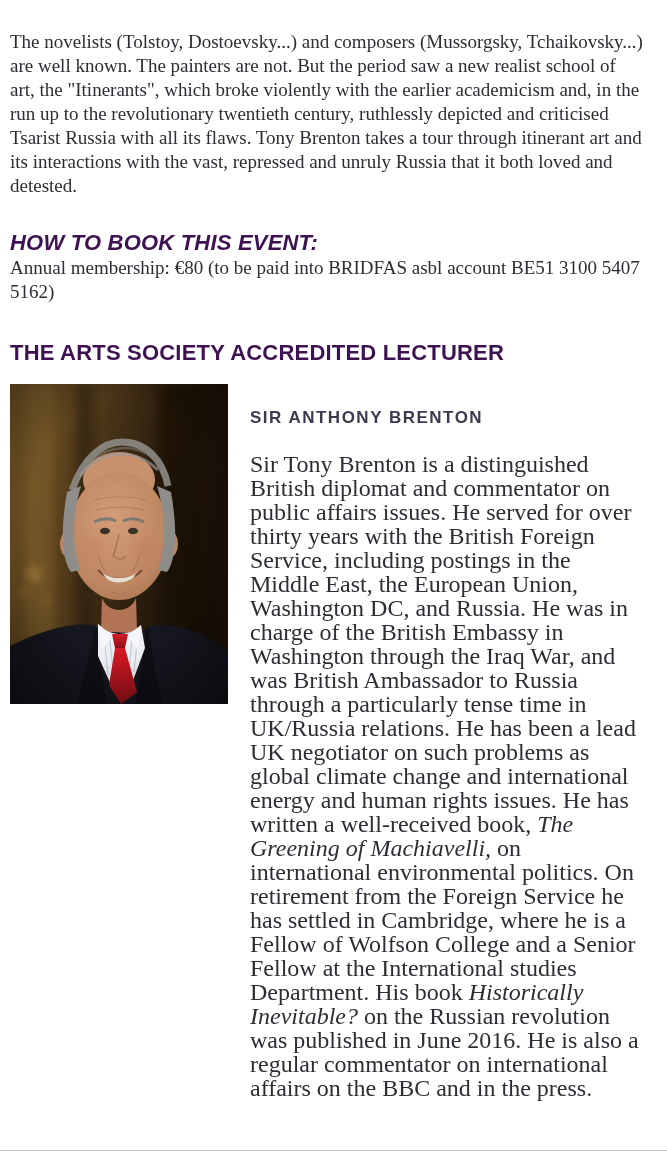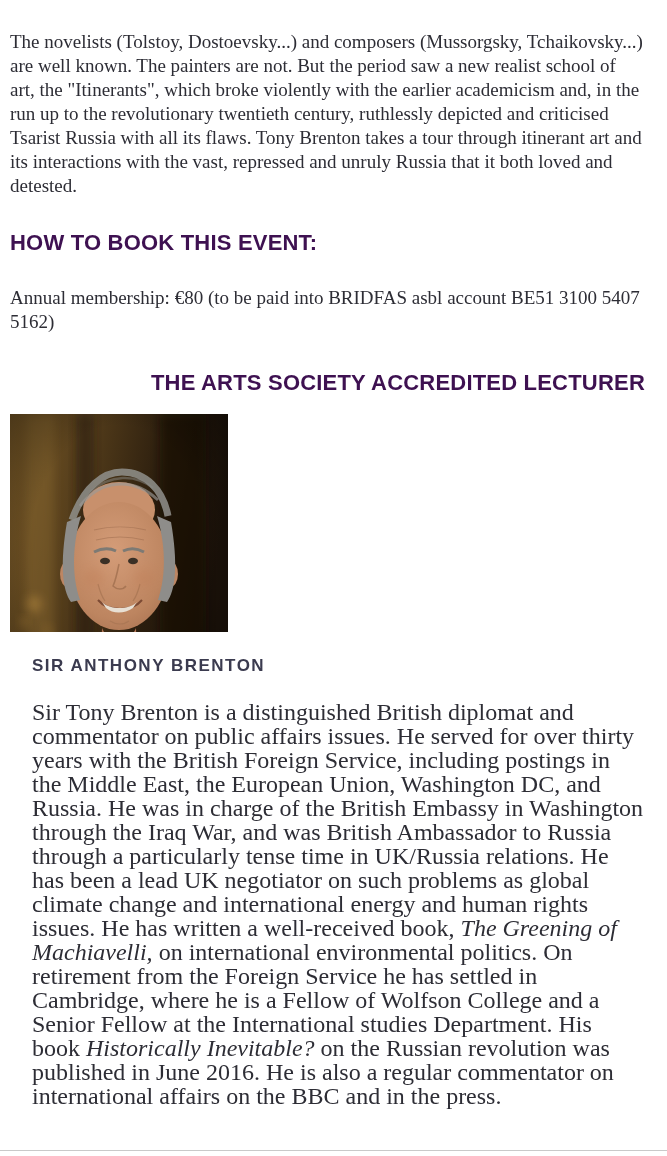--- a/index.html
+++ b/index.html
@@ -19,35 +19,34 @@
   }
 
   .section-heading {
     font-family: "Liberation Sans", sans-serif;
     font-weight: 700;
     font-size: 22px;
     line-height: 26px;
     letter-spacing: 0.2px;
     color: #3e1151;
   }
-  .section-heading.booking { margin-top: 32px; }
-  .section-heading.lecturer { margin-top: 36px; text-align: right; }
+  .section-heading.booking { margin-top: 32px; font-style: italic; }
+  .section-heading.lecturer { margin-top: 36px; }
 
   .booking-item {
     font-size: 19px;
     line-height: 24px;
   }
-  .booking-item.first { margin-top: 30px; }
+  .booking-item.first { }
   .booking-item.rest  { margin-top: 17px; }
 
   .media-row {
     display: flex;
     align-items: flex-start;
     margin-top: 18px;
-    flex-direction: column;
   }
   .photo-frame {
     flex: 0 0 218px;
     width: 218px; height: 320px;
     overflow: hidden;
   }
   .photo-frame svg { display: block; }
 
   .bio-col {
     flex: 1 1 auto;

